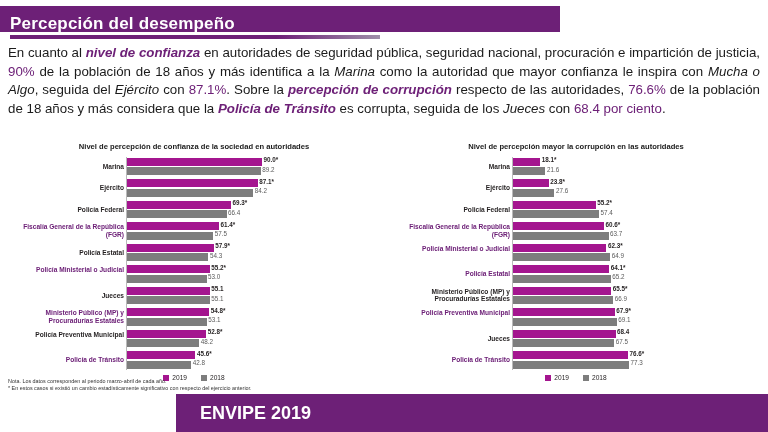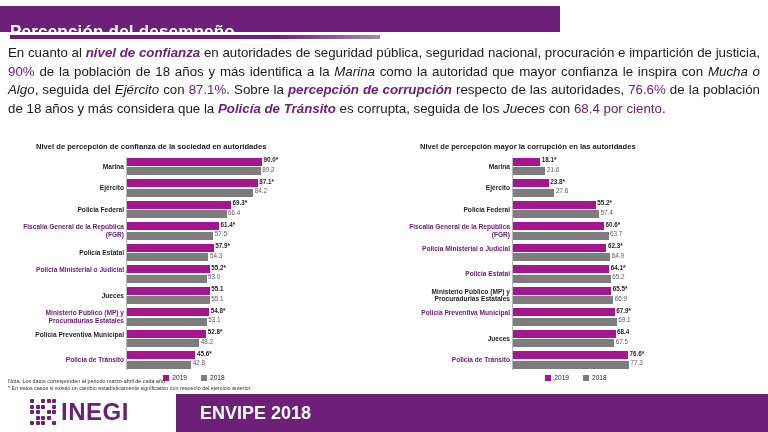--- a/index.html
+++ b/index.html
@@ -1,35 +1,35 @@
 <!DOCTYPE html>
 <html><head>
 <meta charset="utf-8">
 <style>
   html,body{margin:0;padding:0;}
   body{width:768px;height:432px;background:#ffffff;font-family:"Liberation Sans",sans-serif;overflow:hidden;position:relative;}
 
   
   .title-band{position:absolute;left:0;top:6px;width:560px;height:26px;background:#6d2077;}
-  .title-band .t{color:#ffffff;font-size:17px;font-weight:bold;padding:16px 0 0 10px;letter-spacing:0.2px;}
+  .title-band .t{color:#ffffff;font-size:17px;font-weight:bold;padding:8px 0 0 10px;letter-spacing:0.2px;}
   .title-rule{position:absolute;left:10px;top:35px;width:370px;height:4px;
     background:linear-gradient(90deg,#6d2077 0%,#6d2077 72%,#9e8fa8 100%);}
 
   
   .para{position:absolute;left:8px;top:44px;width:752px;font-size:13.3px;line-height:18.5px;color:#1b1b1b;text-align:justify;}
   .pur{color:#6d2077;font-weight:normal;}
   .ital{font-style:italic;}
   .purit{color:#6d2077;font-weight:bold;font-style:italic;}
 
   
   .charts{position:absolute;left:0;top:142px;width:768px;height:250px;}
   .chart{position:absolute;top:0;}
   .chart.left{left:6px;width:376px;}
   .chart.right{left:390px;width:372px;}
-  .ch-title{font-size:7.6px;font-weight:bold;color:#1b1b1b;text-align:left;line-height:9.5px;padding:0 30px;}
+  .ch-title{font-size:7.6px;font-weight:bold;color:#1b1b1b;text-align:center;line-height:9.5px;padding:0 30px;}
 
   .rows{position:relative;margin-top:5px;}
   .row{position:relative;height:20px;margin-bottom:1.5px;}
   .lbl{position:absolute;right:0;top:0;width:100%;text-align:right;font-size:6.6px;font-weight:bold;line-height:7.6px;}
   .lbl.dark{color:#231f20;}
   .lbl.pur{color:#6d2077;font-weight:bold;}
   .barswrap{position:absolute;top:1px;bottom:1px;}
   .bar{height:8px;position:relative;}
   .bar.a{background:#a4158f;margin-bottom:1.5px;}
   .bar.b{background:#7d7d7d;}
@@ -368,44 +368,14 @@
 </div>
 
 <div class="notes">
   <div>Nota. Los datos corresponden al periodo marzo-abril de cada año.</div>
   <div>* En estos casos si existió un cambio estadísticamente significativo con respecto del ejercicio anterior.</div>
 </div>
 
 <div class="footer">
   <div class="fbar"></div>
   <div class="fleft"></div>
-  <div class="inegi">
-    <span class="dots">
-      <i></i>
-        <i class="off"></i>
-        <i></i>
-        <i></i>
-        <i></i>
-      <i></i>
-        <i></i>
-        <i></i>
-        <i class="off"></i>
-        <i></i>
-      <i></i>
-        <i></i>
-        <i class="off"></i>
-        <i></i>
-        <i></i>
-      <i class="off"></i>
-        <i></i>
-        <i></i>
-        <i></i>
-        <i class="off"></i>
-      <i></i>
-        <i></i>
-        <i></i>
-        <i class="off"></i>
-        <i></i>
-    </span>
-    <span class="wm">INEGI</span>
-  </div>
-  <div class="envipe">ENVIPE 2018</div>
+  <div class="envipe">ENVIPE 2019</div>
 </div>
 
 </body></html>

